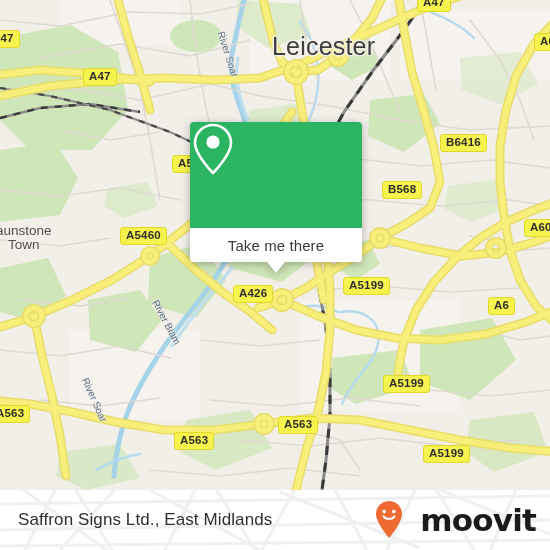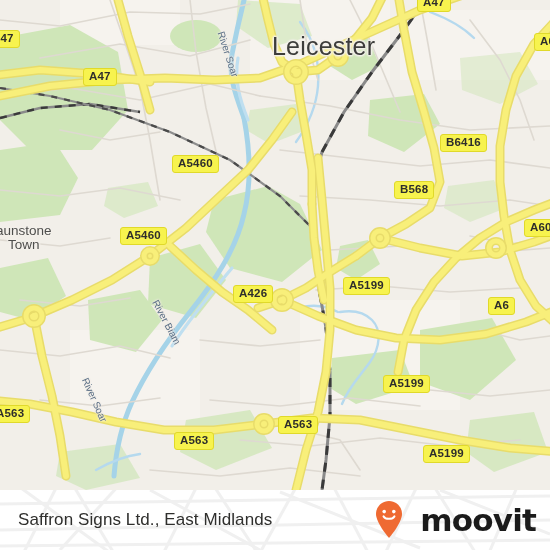--- a/index.html
+++ b/index.html
@@ -320,34 +320,48 @@
     <div class="maplabel river" style="left:160px;top:298px;transform:rotate(62deg);transform-origin:left top;">River Biam</div>
 
     <div class="maplabel river" style="left:90px;top:376px;transform:rotate(66deg);transform-origin:left top;">River Soar</div>
 
     <div id="shields">
         <div class="shield" style="left: 83px; top: 68px;">A47</div>
         <div class="shield" style="left: 417px; top: -6px;">A47</div>
         <div class="shield" style="left: 120px; top: 227px;">A5460</div>
         <div class="shield" style="left: 172px; top: 155px;">A5460</div>
         <div class="shield" style="left: 440px; top: 90px; margin-top: 44px;">B6416</div>
-        <div class="shield" style="left: 394px; top: 181px;">B568</div>
+        <div class="shield" style="left: 382px; top: 181px;">B568</div>
         <div class="shield" style="left: 534px; top: 33px;">A6</div>
         <div class="shield" style="left: 524px; top: 219px;">A6030</div>
         <div class="shield" style="left: 233px; top: 285px;">A426</div>
         <div class="shield" style="left: 343px; top: 277px;">A5199</div>
         <div class="shield" style="left: 383px; top: 375px;">A5199</div>
         <div class="shield" style="left: 423px; top: 445px;">A5199</div>
         <div class="shield" style="left: 488px; top: 297px;">A6</div>
         <div class="shield" style="left: 278px; top: 416px;">A563</div>
         <div class="shield" style="left: 174px; top: 432px;">A563</div>
         <div class="shield" style="left: -10px; top: 405px;">A563</div>
         <div class="shield" style="left: -14px; top: 30px;">A47</div>
       </div>
 
+    <div id="popup">
+      <div id="popup-inner">
+        <div id="popup-head">
+          <svg class="pin-glyph" viewBox="0 0 46 54">
+            <path d="M23 3 C13 3 5 11 5 21 C5 33 23 51 23 51 C23 51 41 33 41 21 C41 11 33 3 23 3 Z" fill="none" stroke="#ffffff" stroke-width="2.6" stroke-linejoin="round"></path>
+            <circle cx="23" cy="20" r="6.6" fill="#ffffff"></circle>
+          </svg>
+        </div>
+        <div id="popup-foot">
+          <span>Take me there</span>
+        </div>
+      </div>
+      <div id="popup-tail"></div>
+    </div>
 
   </div>
 
   <div id="footer">
     <svg id="footer-watermark" viewBox="0 0 550 60">
       <g fill="none" stroke="#f0f0f0" stroke-width="3">
         <path d="M60 -10 L20 70"></path>
         <path d="M70 -10 L118 70"></path>
         <path d="M120 -6 L60 60"></path>
         <path d="M200 -10 L160 70"></path>

